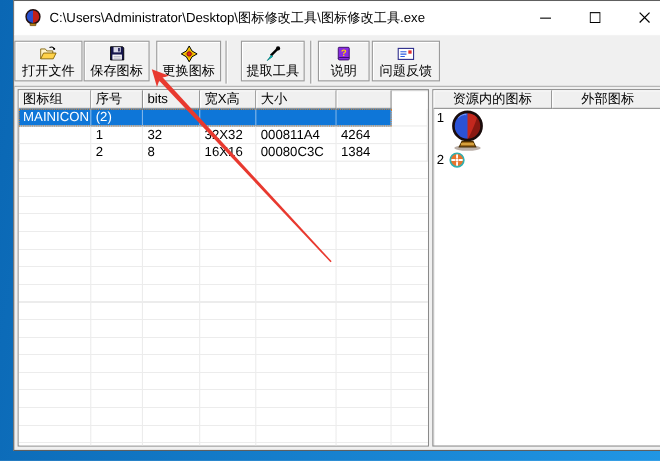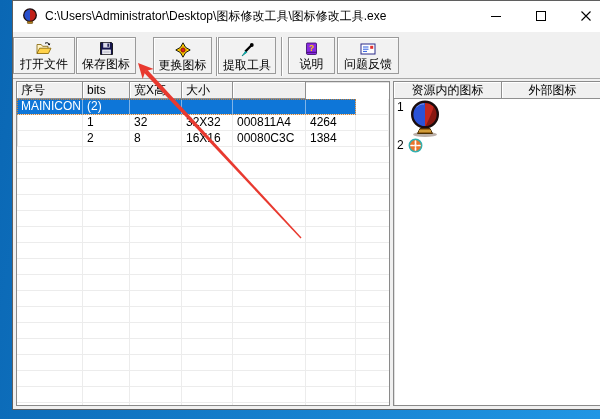--- a/index.html
+++ b/index.html
@@ -139,32 +139,32 @@
           <path d="M1.5 1.5 h11 l1 1 v11 h-12 Z" fill="#15154d" stroke="#000" stroke-width="0.8"></path>
           <rect x="4.2" y="1.8" width="6.6" height="4.8" fill="#d9d9e8"></rect>
           <rect x="8.4" y="2.6" width="1.5" height="3.2" fill="#15154d"></rect>
           <rect x="3.2" y="8.6" width="8.6" height="4.6" fill="#ffffff"></rect>
           <line x1="4.2" y1="10.2" x2="10.8" y2="10.2" stroke="#9a9ab0" stroke-width="0.7"></line>
           <line x1="4.2" y1="11.8" x2="10.8" y2="11.8" stroke="#9a9ab0" stroke-width="0.7"></line>
         </svg>
       </span>
       <span class="tlabel">保存图标</span>
     </button>
-    <button class="tb" style="margin-left:17px;width:59px;justify-content:center;">
+    <button class="tb" style="margin-left:6px;width:59px;">
       <span class="ticon">
         <svg width="16" height="16" viewBox="0 0 16 16">
           <polygon points="8,0.8 10.6,5.4 15.2,8 10.6,10.6 8,15.2 5.4,10.6 0.8,8 5.4,5.4" fill="#ffd400" stroke="#000" stroke-width="0.9"></polygon>
           <polygon points="8,3.4 9.8,6.2 12.6,8 9.8,9.8 8,12.6 6.2,9.8 3.4,8 6.2,6.2" fill="#e8a400"></polygon>
           <circle cx="8" cy="8" r="2" fill="#e02020" stroke="#7a0808" stroke-width="0.7"></circle>
         </svg>
       </span>
       <span class="tlabel">更换图标</span>
     </button>
     <div class="tsep" style="margin-left:4px;"></div>
-    <button class="tb" style="margin-left:0;width:58px;justify-content:center;">
+    <button class="tb" style="margin-left:12px;width:58px;">
       <span class="ticon">
         <svg width="16" height="16" viewBox="0 0 16 16">
           <circle cx="12.8" cy="3" r="1.9" fill="#000"></circle>
           <line x1="12.5" y1="3.3" x2="6.2" y2="9.6" stroke="#000" stroke-width="2.2"></line>
           <path d="M6.6 9.2 L3 14 l4.8 -3.6 Z" fill="#00c8c8" stroke="#007878" stroke-width="0.7"></path>
         </svg>
       </span>
       <span class="tlabel">提取工具</span>
     </button>
     <div class="tsep" style="margin-left:5px;"></div>
@@ -189,20 +189,21 @@
         </svg>
       </span>
       <span class="tlabel">问题反馈</span>
     </button>
   </div>
 
   <div class="main">
 
     <div class="panel left-panel">
       <div class="grid7">
+        <div class="th">图标组</div>
         <div class="th">序号</div>
         <div class="th">bits</div>
         <div class="th">宽X高</div>
         <div class="th">大小</div>
         <div class="th"></div>
       </div>
 
       <div class="grid7 trow selected">
         <div class="td sel">MAINICON</div>
         <div class="td sel">(2)</div>

